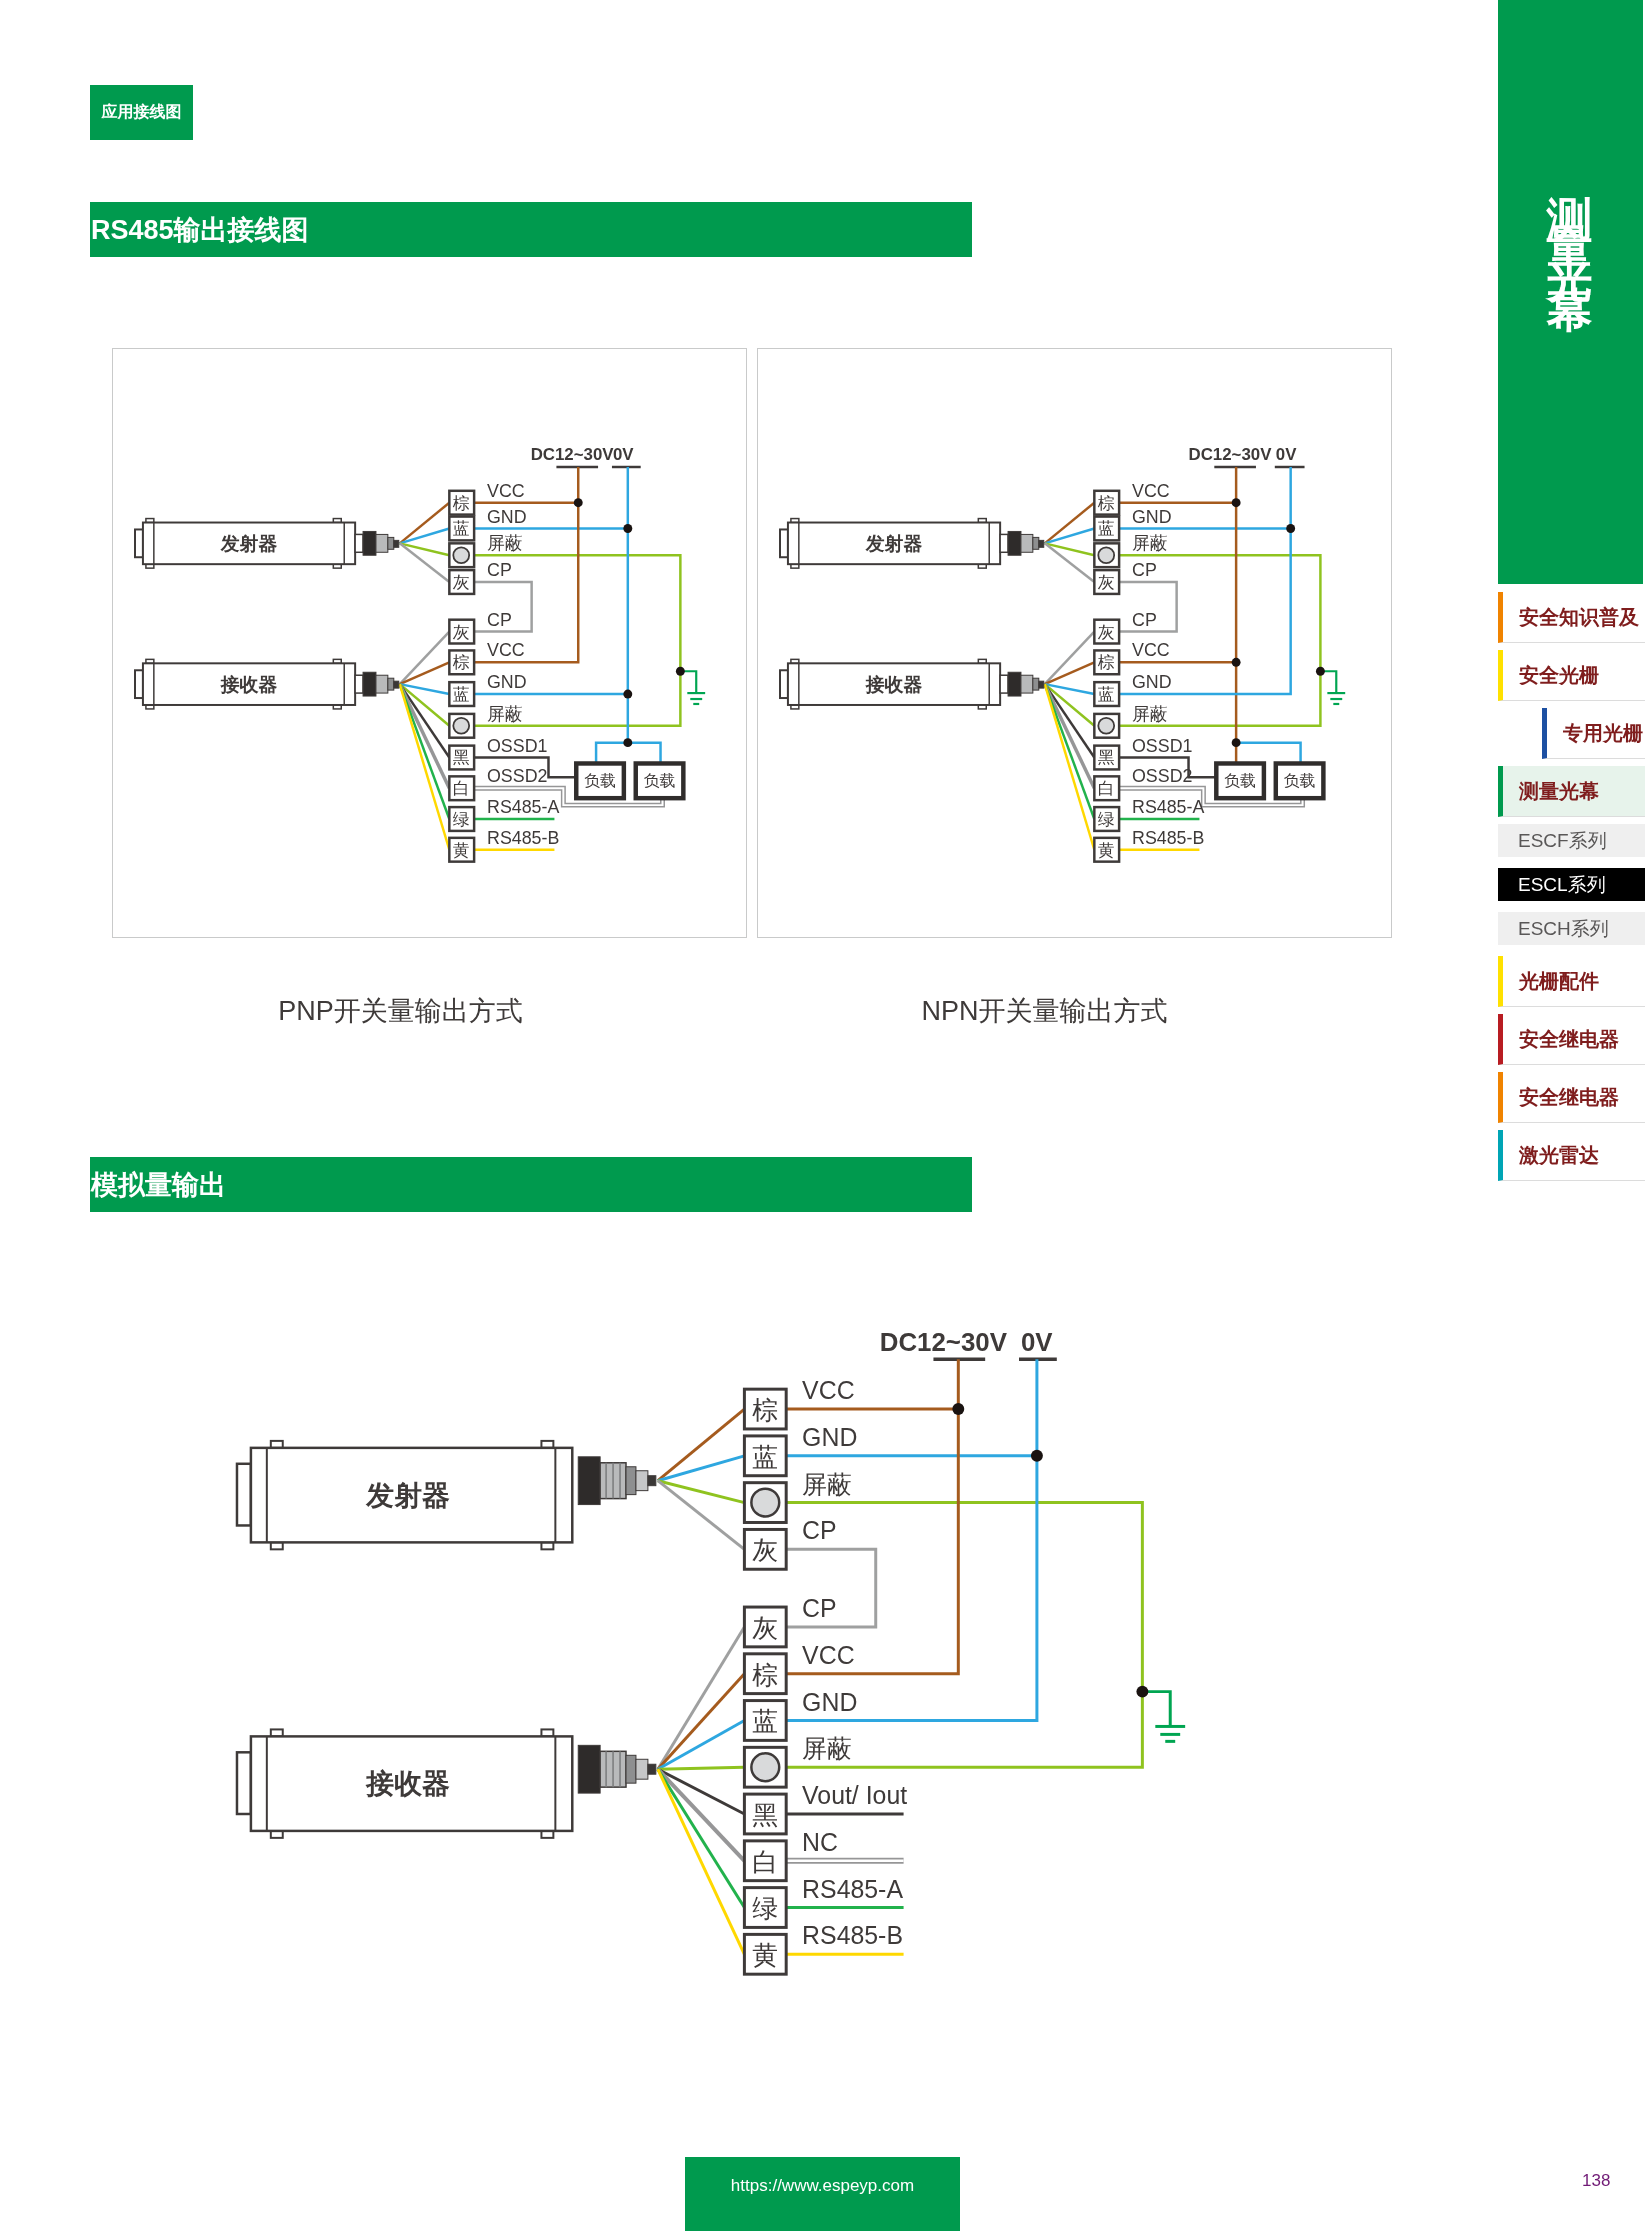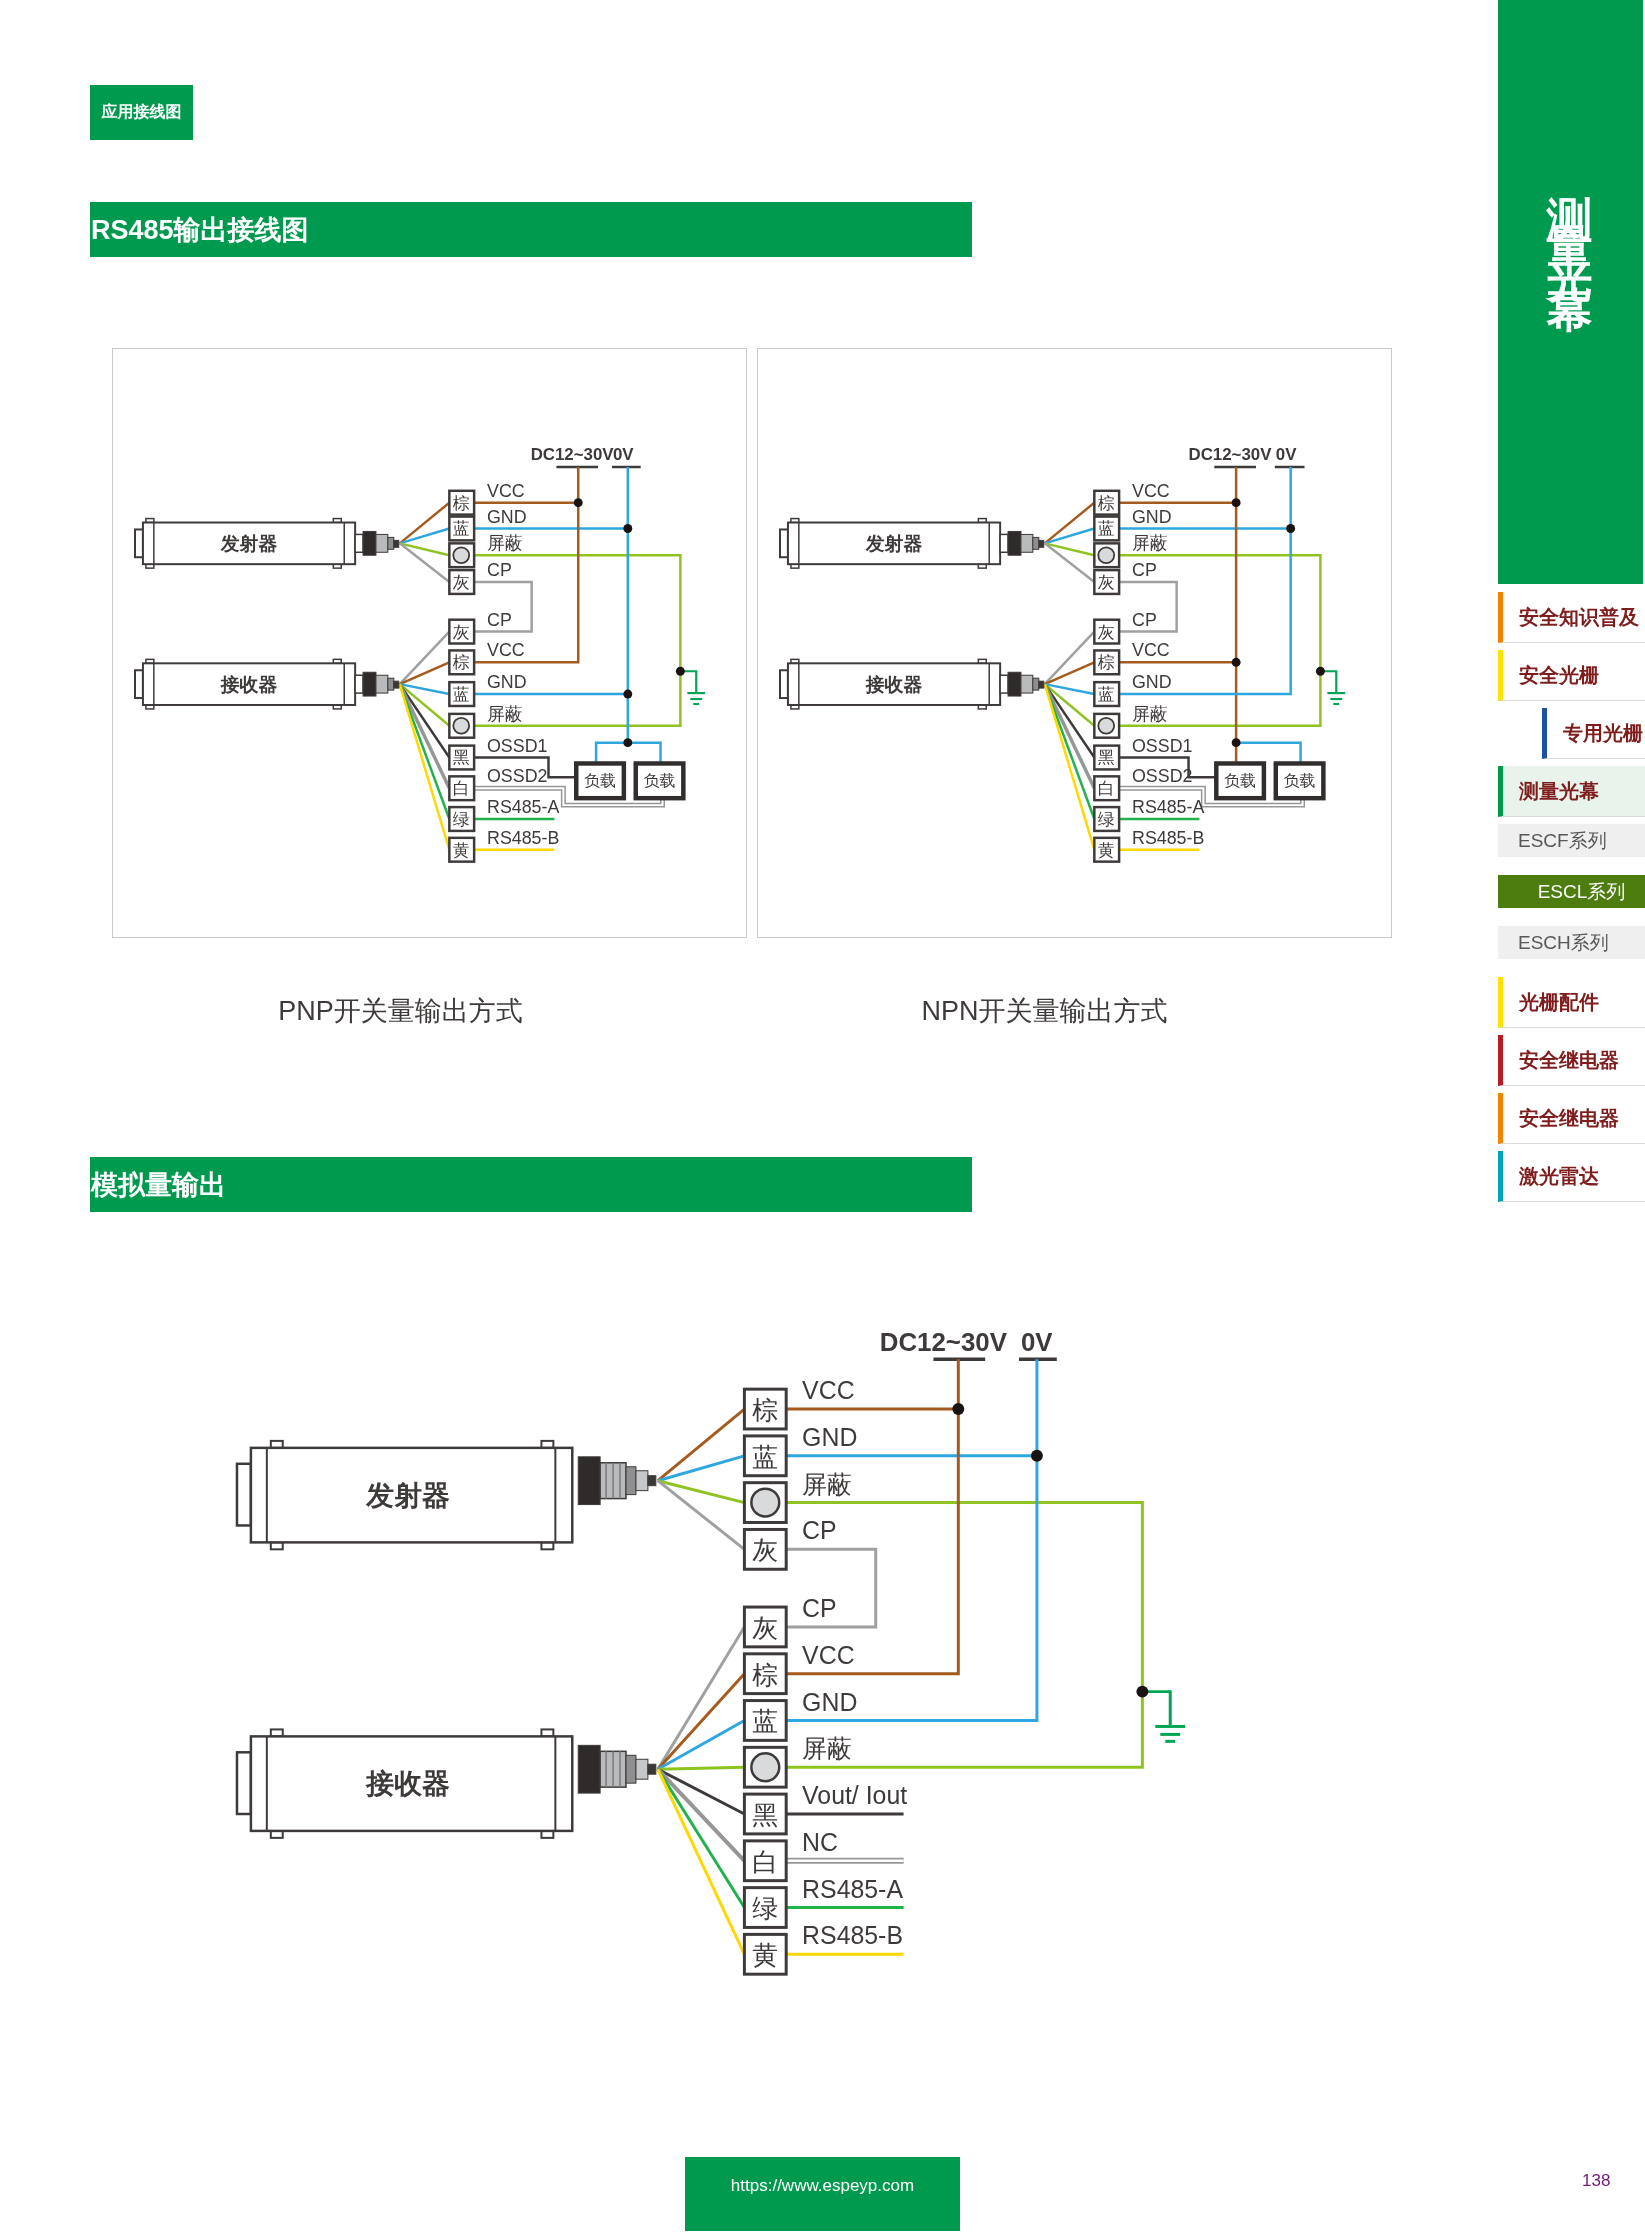--- a/index.html
+++ b/index.html
@@ -32,23 +32,23 @@
   
   .side-banner{position:absolute;left:1498px;top:0;width:145px;height:584px;background:#009A4E;
                display:flex;justify-content:center;}
   .side-banner .vtitle{writing-mode:vertical-rl;text-orientation:upright;color:#fff;
                font-size:46px;font-weight:bold;letter-spacing:30px;margin-top:159px;}
   .side-menu{position:absolute;left:1498px;top:592px;width:147px;}
   .side-main{border-left:5px solid transparent;border-bottom:1px solid #DCDCDC;height:50px;margin-bottom:7px;
              display:flex;align-items:center;padding-left:16px;font-size:20px;font-weight:bold;color:#7f1d1d;cursor:pointer;}
   .side-main.active-main{background:#E7F3EB;}
   .side-subgroup{margin-bottom:10px;}
-  .side-sub{height:33px;margin-bottom:18px;background:#EFEFEF;display:flex;align-items:center;
+  .side-sub{height:33px;margin-bottom:11px;background:#EFEFEF;display:flex;align-items:center;
             padding-left:20px;font-size:19px;color:#595757;cursor:pointer;}
-  .side-sub.active-sub{background:#4d7c0f;color:#fff;justify-content:center;}
+  .side-sub.active-sub{background:#000000;color:#fff;}
   .footer-bar{position:absolute;left:685px;top:2157px;width:275px;height:74px;background:#009A4E;
               display:flex;justify-content:center;}
   .footer-bar span{color:#fff;font-size:17px;margin-top:19px;}
   .page-num{position:absolute;left:1582px;top:2171px;font-size:17px;color:#701a75;}
 </style>
 </head>
 <body>
 
 <div class="page">
 

